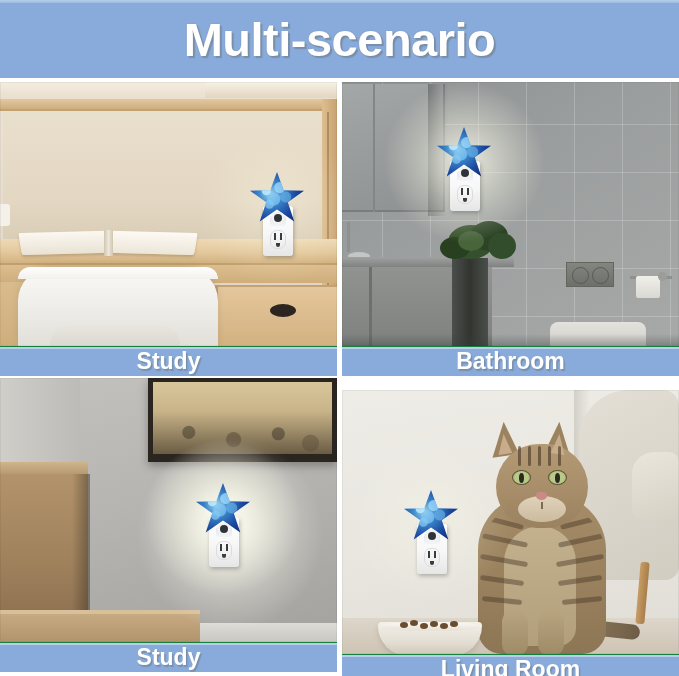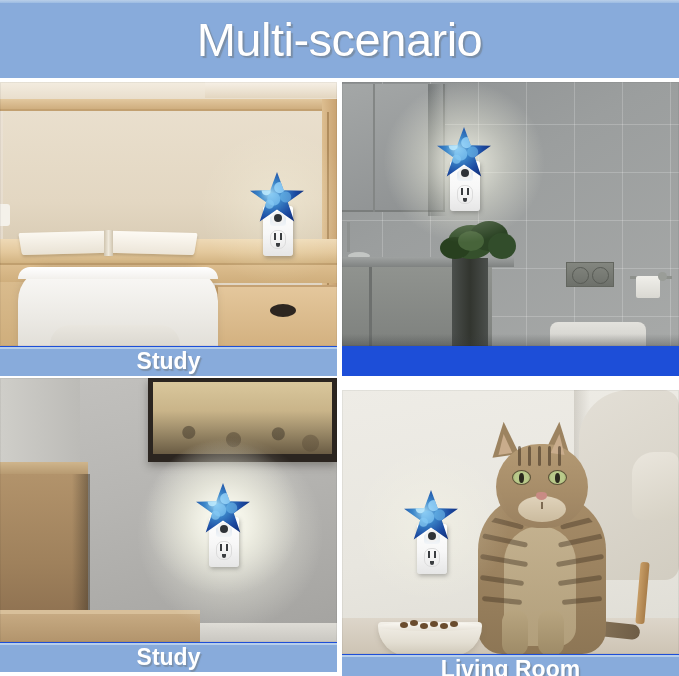--- a/index.html
+++ b/index.html
@@ -12,31 +12,31 @@
   .header-band{
     position:absolute; left:0; top:0; width:679px; height:78px;
     background:#88abdb;
     display:flex; align-items:center; justify-content:center;
   }
   .header-band::before{
     content:""; position:absolute; left:0; top:0; width:100%; height:3px;
     background:linear-gradient(180deg,#b9cfe9,#9cbbe2);
   }
   .header-title{
-    font-size:47px; font-weight:normal; color:#ffffff; letter-spacing:-0.5px;
+    font-size:47px; font-weight:bold; color:#ffffff; letter-spacing:-0.5px;
     text-shadow:2px 2px 1px rgba(110,120,130,.55), 0 0 1px rgba(90,100,110,.6);
     font-family:"Liberation Sans", sans-serif;
     line-height:1;
   }
 
   
   .grid{
     position:absolute; left:0; top:82px; width:679px; height:594px;
   }
-  .cell{ position:absolute; width:337px; height:294px; overflow:hidden; background:#1d4ed8; }
+  .cell{ position:absolute; width:337px; height:294px; overflow:hidden; background:#15803d; }
   .cell.c-tl{ left:0;   top:0; }
   .cell.c-tr{ left:342px; top:0; }
   .cell.c-bl{ left:0;   top:296px; }
   .cell.c-br{ left:342px; top:308px; }
 
   .scene{ position:absolute; left:0; top:0; width:337px; height:264px; overflow:hidden; }
 
   .caption-bar{
     position:absolute; left:0; bottom:0; width:337px; height:29px;
     background:#88abdb;
@@ -384,20 +384,23 @@
           <div class="star"></div>
           <div class="facets"></div>
           <div class="plate-sensor"></div>
           <div class="outlet"></div>
           <div class="slotL"></div>
           <div class="slotR"></div>
           <div class="ground"></div>
         </div>
         <div class="scene-border"></div>
       </div>
+      <div class="caption-bar">
+        <div class="caption-text">Bathroom</div>
+      </div>
     </div>
 
     <div class="cell c-bl">
       <div class="scene stairs">
         <div class="wall"></div>
         <div class="wall-left"></div>
         <div class="frame">
           <div class="frame-art"></div>
         </div>
         <div class="step-top"></div>

